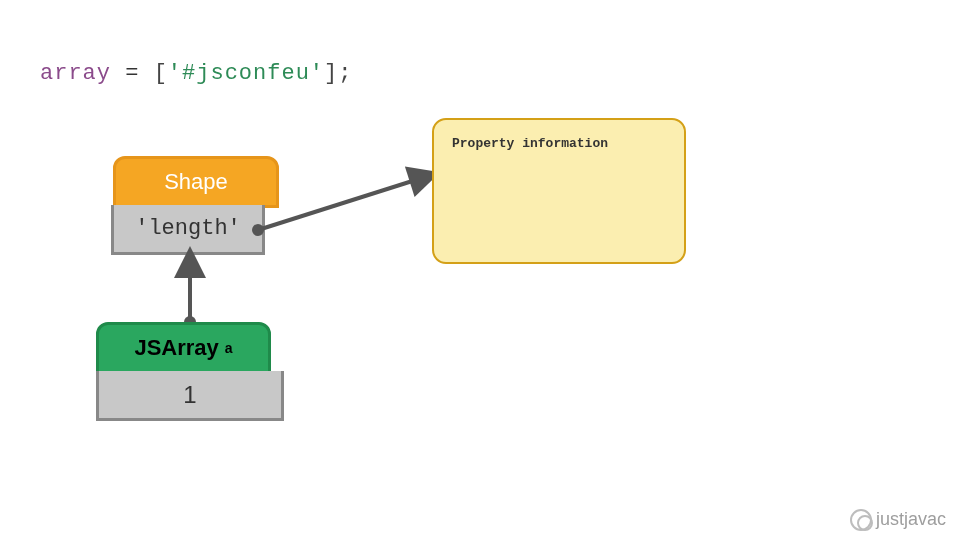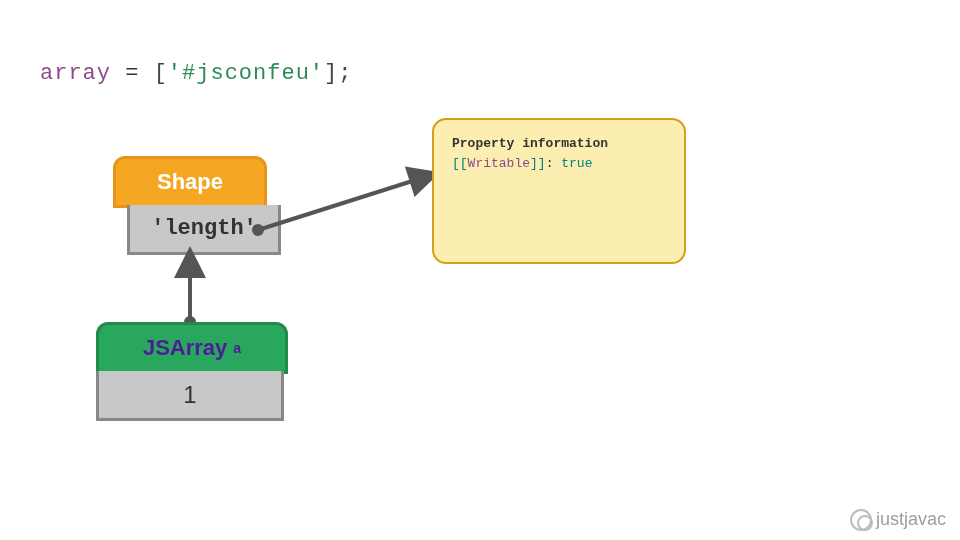--- a/index.html
+++ b/index.html
@@ -29,49 +29,48 @@
       border: 3px solid #888;
       display: flex;
       align-items: center;
       justify-content: center;
       font-size: 22px;
     }
 
     .shape-header {
       left: 113px;
       top: 156px;
-      width: 154px;
+      width: 166px;
       height: 52px;
       background: #f5a623;
       border-radius: 12px 12px 0 0;
       color: #fff;
-      font-weight: bold;
+      font-weight: normal;
       border-color: #e6951a;
       font-family: Arial, sans-serif;
     }
     .shape-cell {
-      left: 127px;
+      left: 111px;
       top: 205px;
       width: 154px;
       height: 50px;
       background: #c8c8c8;
       border-top: none;
       font-family: 'Courier New', monospace;
       color: #333;
-      font-weight: bold;
     }
 
     .jsarray-header {
       left: 96px;
       top: 322px;
-      width: 192px;
+      width: 175px;
       height: 52px;
       background: #2aa75f;
       border-radius: 12px 12px 0 0;
-      color: #4c1d95;
+      color: #000000;
       font-weight: bold;
       border-color: #1f8a4a;
       font-family: Arial, sans-serif;
       gap: 6px;
     }
     .jsarray-header .sub {
       font-size: 14px;
       font-weight: bold;
     }
     .jsarray-cell {
@@ -96,20 +95,21 @@
       border: 2px solid #d4a017;
       border-radius: 14px;
       padding: 14px 18px;
       font-size: 13px;
       line-height: 1.55;
       font-family: 'Courier New', Consolas, monospace;
     }
     .info-panel .title {
       font-weight: bold;
       color: #333;
+      margin-bottom: 10px;
       font-size: 13px;
     }
     .info-panel .row { white-space: nowrap; }
     .purple { color: #8b4b8b; }
     .teal { color: #008080; }
     .num { color: #b36b00; }
     .plain { color: #333; }
 
     .watermark {
       position: absolute;
@@ -181,21 +181,18 @@
     <marker id="ah2" markerWidth="12" markerHeight="12" refX="6" refY="6" orient="auto">
       <path d="M2,2 L10,6 L2,10 Z" fill="#555"></path>
     </marker>
   </defs>
   <line x1="8" y1="65" x2="175" y2="12" stroke="#555" stroke-width="4" marker-end="url(#ah2)"></line>
   <circle cx="8" cy="65" r="6" fill="#555"></circle>
 </svg>
 
 <div class="info-panel">
   <div class="title">Property information</div>
-  <div class="row">
-    <span class="teal">[[</span><span class="purple">Writable</span><span class="teal">]]</span><span class="plain">: </span><span class="teal">true</span>
-  </div>
 </div>
 
 <div class="watermark">
   <span class="wm-icon"></span>
   <span>justjavac</span>
 </div>
 
 </body></html>

